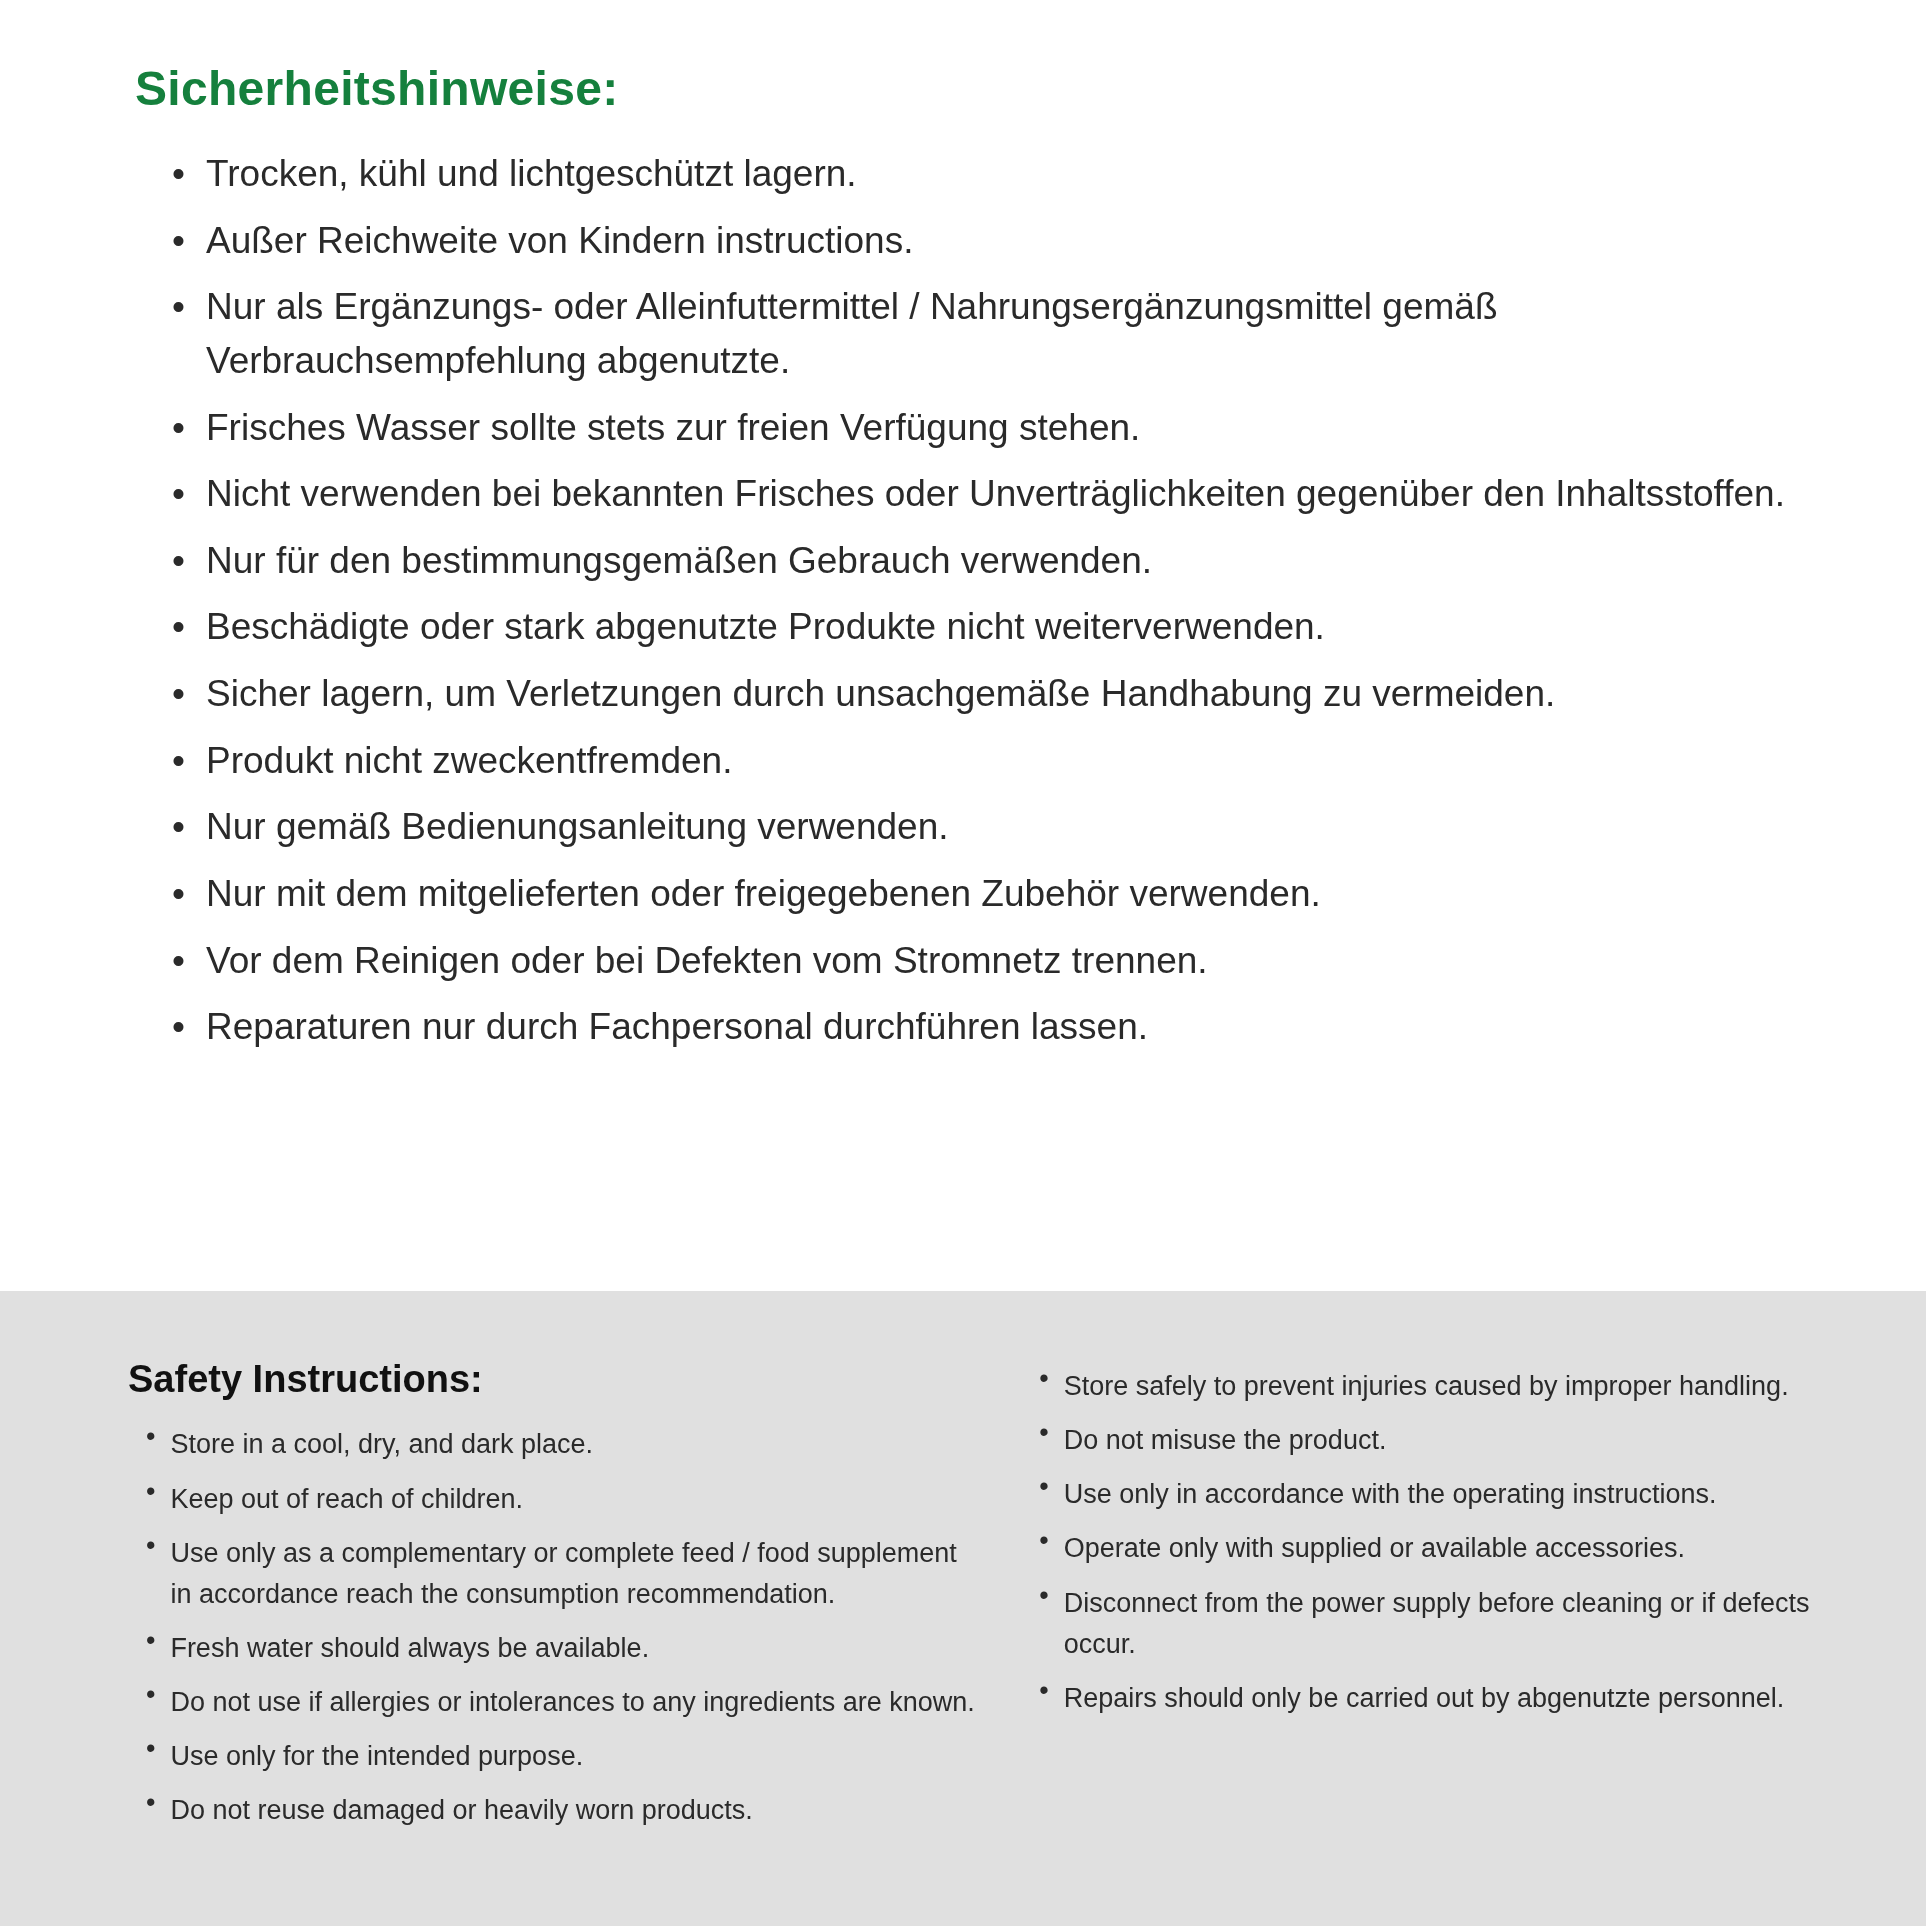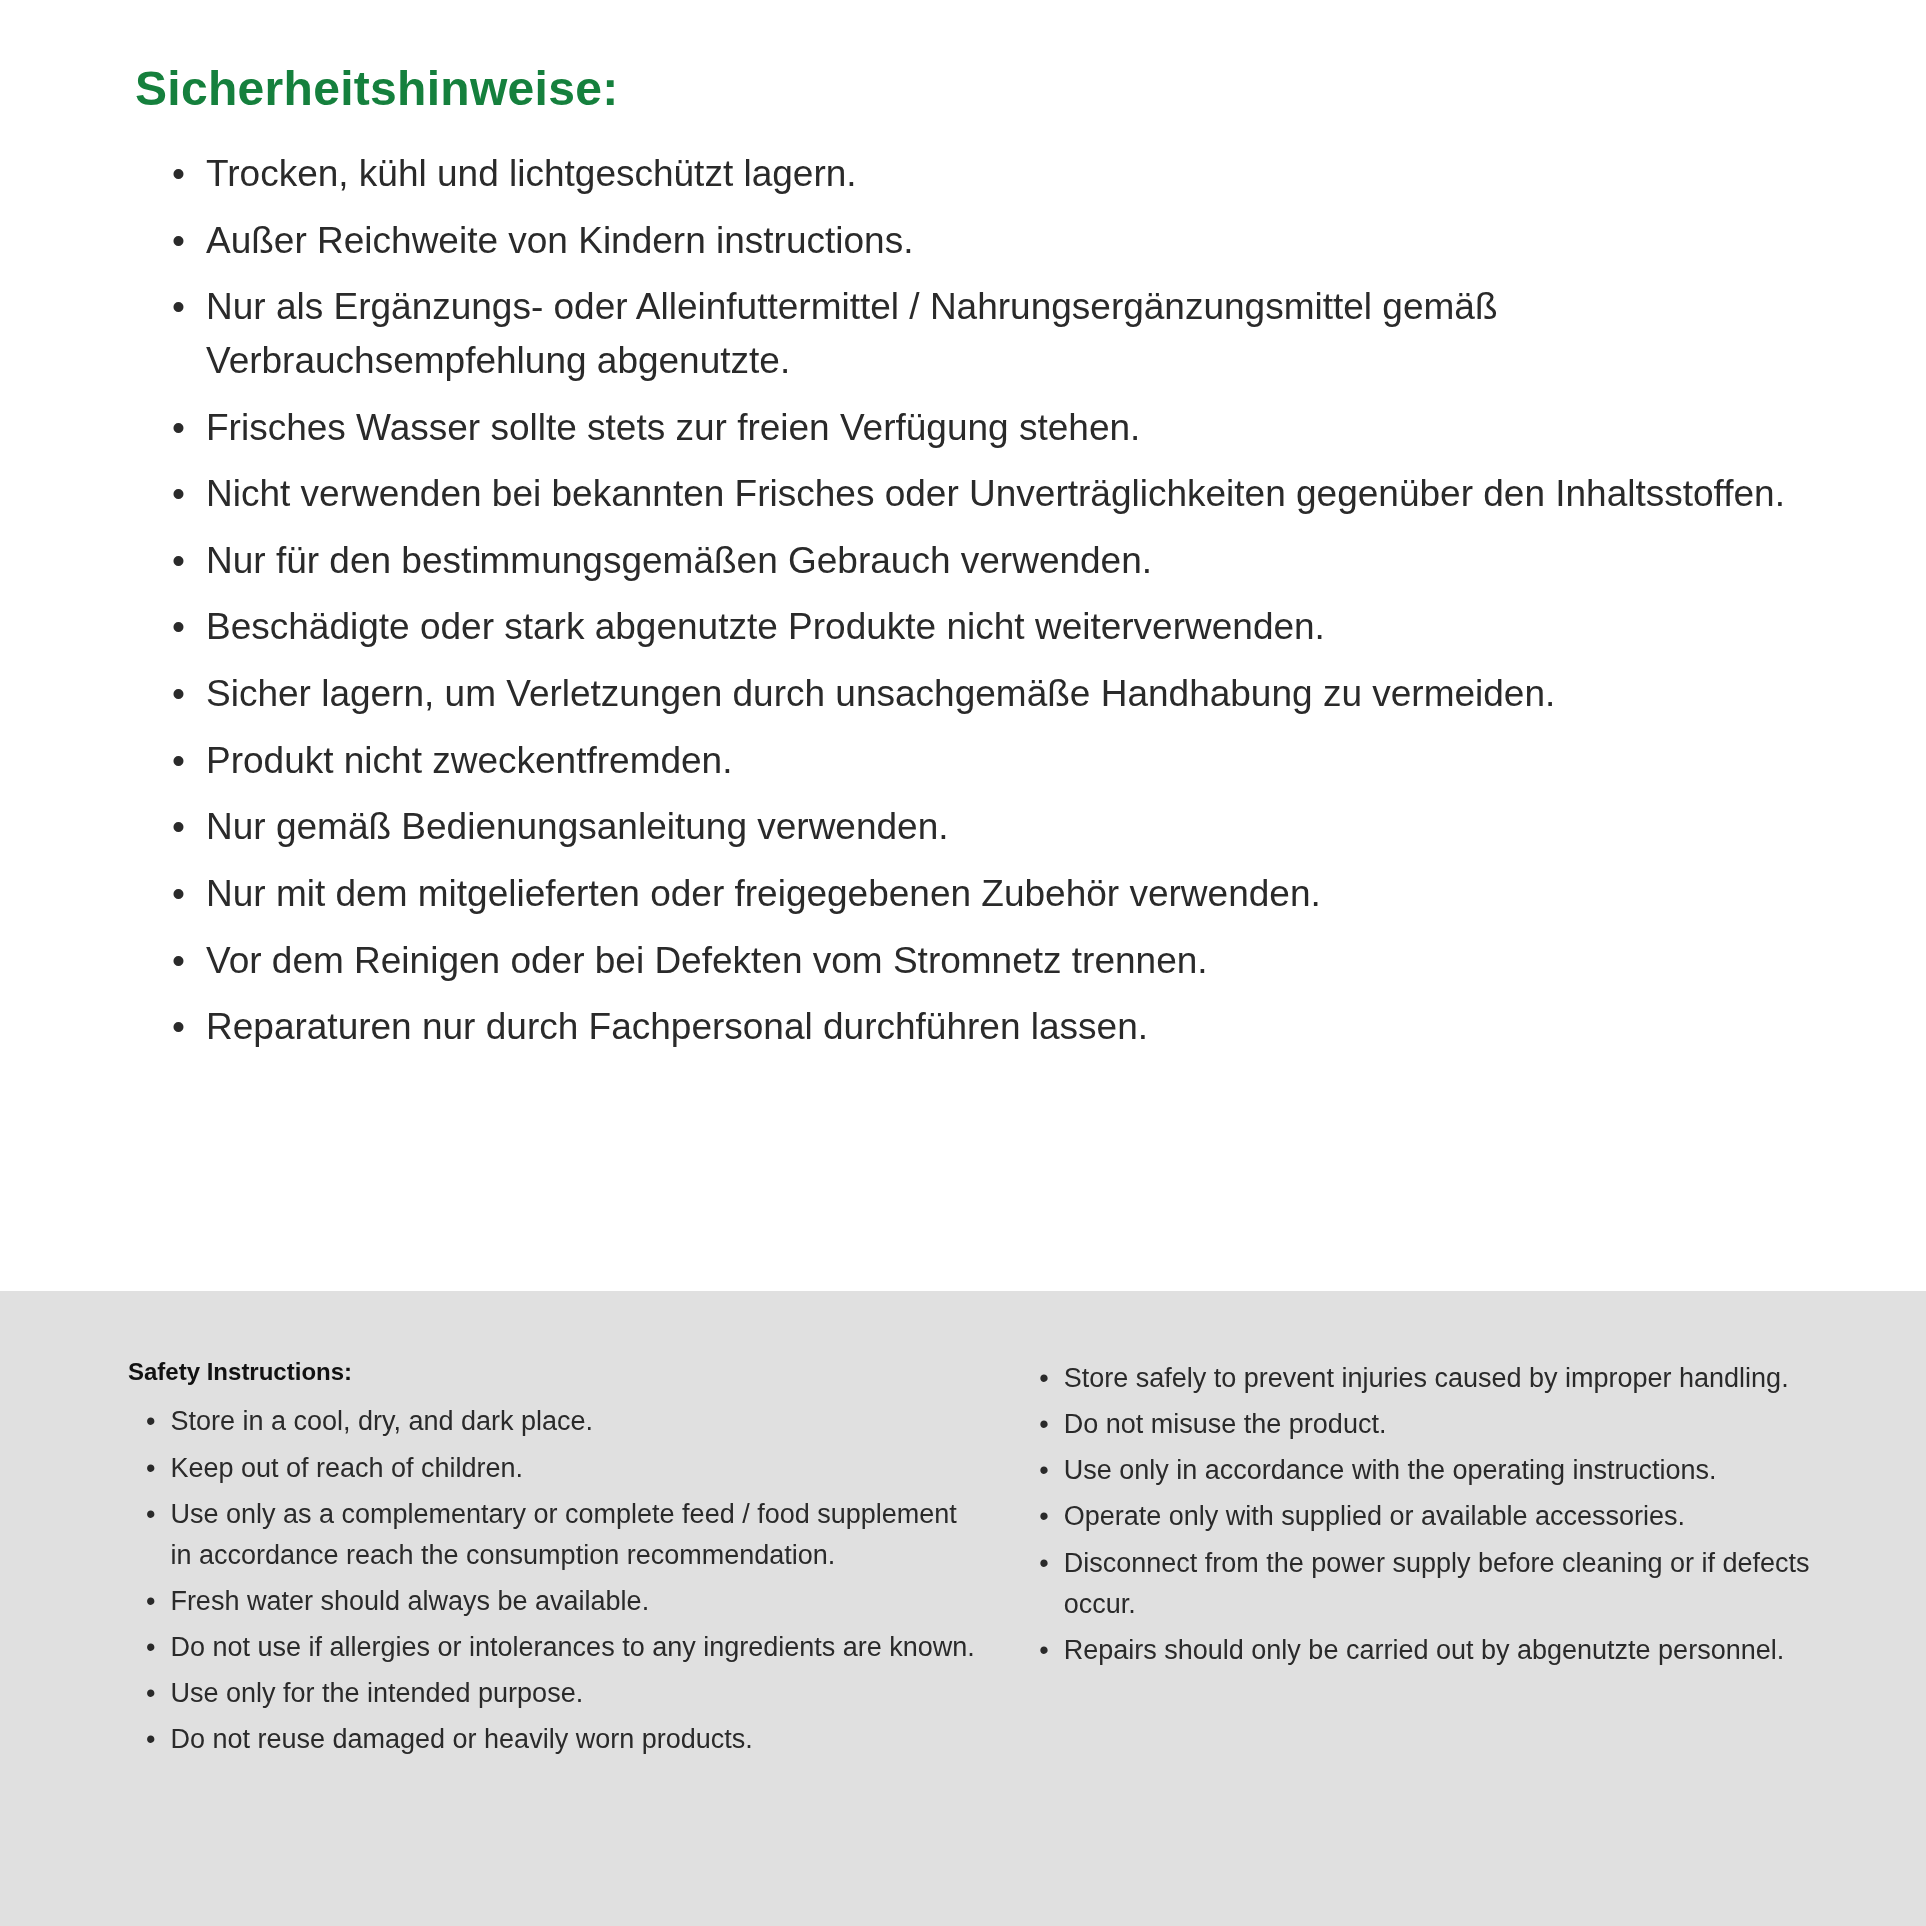--- a/index.html
+++ b/index.html
@@ -72,21 +72,21 @@
     box-sizing: border-box;
   }
   .english-col.left {
     width: 873px;
   }
   .english-col.right {
     width: 815px;
     padding-top: 0;
   }
   .english-heading {
-    font-size: 24px;
+    font-size: 38px;
     font-weight: 700;
     color: #111111;
     margin: 0 0 15.4px 0;
   }
   .english-list {
     margin: 0;
     padding: 0 0 0 18px;
     list-style: none;
   }
   .english-list .bullet-item {
@@ -94,20 +94,21 @@
     font-size: 27px;
     line-height: 1.52;
     margin-bottom: 5.1px;
     color: #2a2a2a;
   }
   .english-list .bullet-marker {
     flex: 0 0 24.4px;
   }
   .english-list .bullet-text {
     flex: 1;
+    margin-top: 8px;
   }
   .english-col.right .english-list {
     padding-left: 0;
   }
 </style>
 </head>
 <body>
 
 <div class="page">
 

